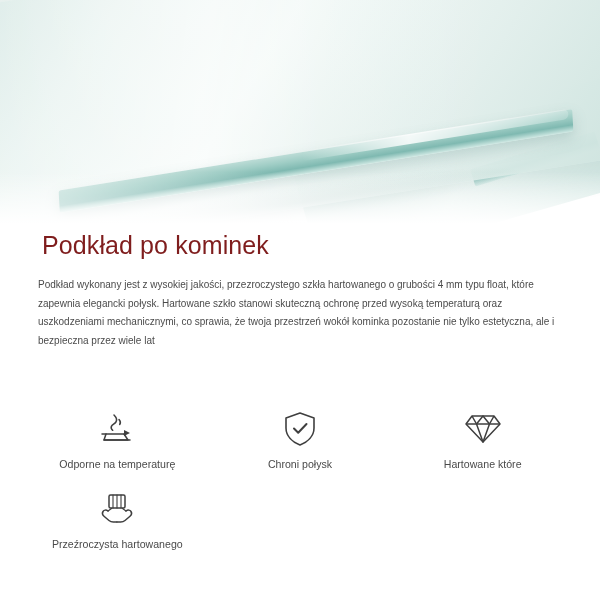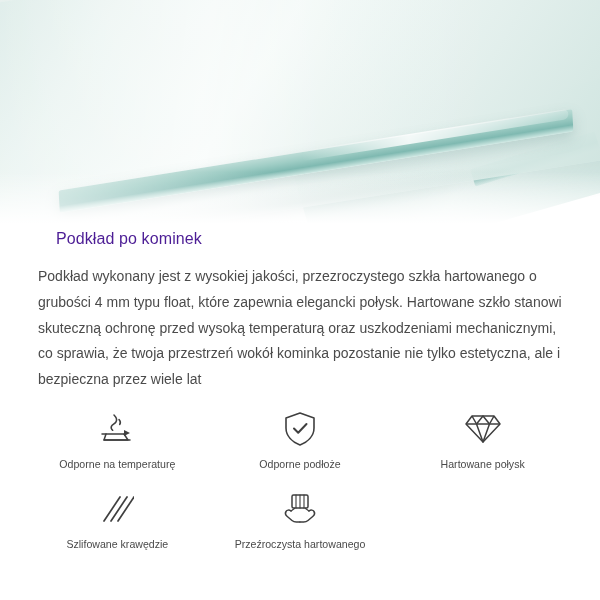--- a/index.html
+++ b/index.html
@@ -138,32 +138,32 @@
   
   .content {
     position: absolute;
     left: 0;
     top: 228px;
     width: 600px;
     padding: 0 38px;
     box-sizing: border-box;
   }
   .headline {
-    font-size: 16px;
+    font-size: 25px;
     line-height: 1.36;
     font-weight: 400;
-    color: #4c1d95;
+    color: #7f1d1d;
     letter-spacing: 0.1px;
-    margin: 0 0 14px 18px;
+    margin: 0 0 14px 4px;
   }
   .headline .line {
     display: block;
   }
   .body-copy {
-    font-size: 14px;
+    font-size: 10px;
     line-height: 1.85;
     color: #4b4b4b;
     margin: 0;
     max-width: 530px;
   }
 
   
   .features {
     position: absolute;
     left: 0;
@@ -239,45 +239,35 @@
     </div>
 
 
     <div class="feature">
       <div class="feature-icon">
         <svg width="34" height="36" viewBox="0 0 34 36" fill="none" stroke="#3f3f3f" stroke-width="1.6" stroke-linecap="round" stroke-linejoin="round">
           <path d="M17 2 L31 7 V17 C31 25 24.5 31 17 34 C9.5 31 3 25 3 17 V7 Z"></path>
           <path d="M11 17.5l4.2 4.2L23.5 13" stroke-width="2"></path>
         </svg>
       </div>
-      <div class="feature-label">Odporne podłoże</div>
+      <div class="feature-label">Chroni połysk</div>
     </div>
 
     <div class="feature">
       <div class="feature-icon">
         <svg width="36" height="34" viewBox="0 0 36 34" fill="none" stroke="#3f3f3f" stroke-width="1.5" stroke-linejoin="round">
           <path d="M7 4h22l6 8-17 18L1 12z"></path>
           <path d="M1 12h34"></path>
           <path d="M7 4l4.5 8L18 30 24.5 12 29 4"></path>
           <path d="M11.5 12L18 4l6.5 8"></path>
         </svg>
       </div>
-      <div class="feature-label">Hartowane połysk</div>
-    </div>
-
-    <div class="feature">
-      <div class="feature-icon">
-        <svg width="34" height="32" viewBox="0 0 34 32" fill="none" stroke="#3f3f3f" stroke-width="1.7" stroke-linecap="round">
-          <path d="M4 28L20 4"></path>
-          <path d="M11 28L27 4"></path>
-          <path d="M18 28L34 4"></path>
-        </svg>
-      </div>
-      <div class="feature-label">Szlifowane krawędzie</div>
-    </div>
+      <div class="feature-label">Hartowane które</div>
+    </div>
+
 
     <div class="feature">
       <div class="feature-icon">
         <svg width="38" height="34" viewBox="0 0 38 34" fill="none" stroke="#3f3f3f" stroke-width="1.5" stroke-linecap="round" stroke-linejoin="round">
           <rect x="11" y="3" width="16" height="13" rx="1.5"></rect>
           <path d="M15 3v13M19 3v13M23 3v13" stroke-width="1.1"></path>
           <path d="M10 19c-2-1.5-4-1-5 .5-1 1.6-.4 3.6 1 4.8l5 4.2c1.3 1.1 2.6 1.5 4.3 1.5h3.5"></path>
           <path d="M28 19c2-1.5 4-1 5 .5 1 1.6.4 3.6-1 4.8l-5 4.2c-1.3 1.1-2.6 1.5-4.3 1.5H19"></path>
           <path d="M10 19l3.5-2.5M28 19l-3.5-2.5" stroke-width="1.2"></path>
         </svg>

